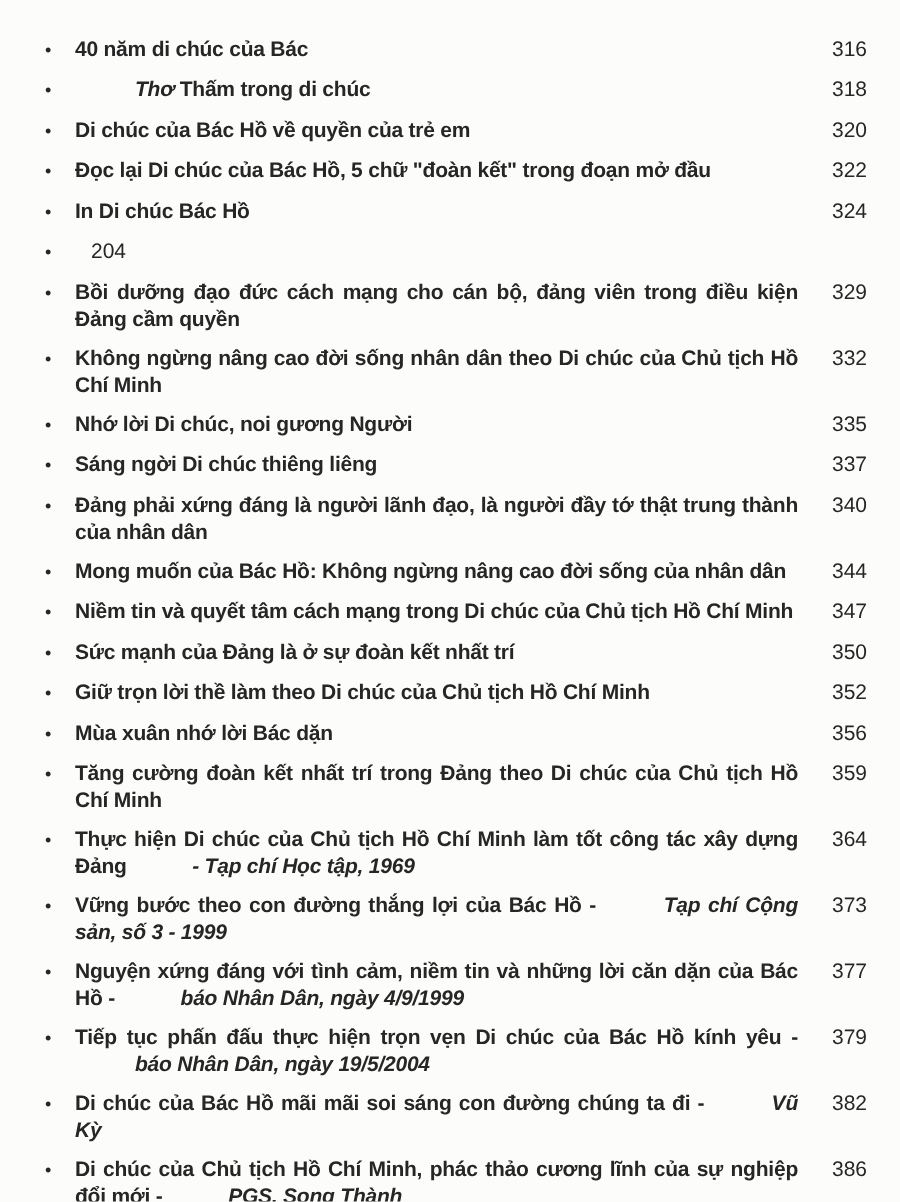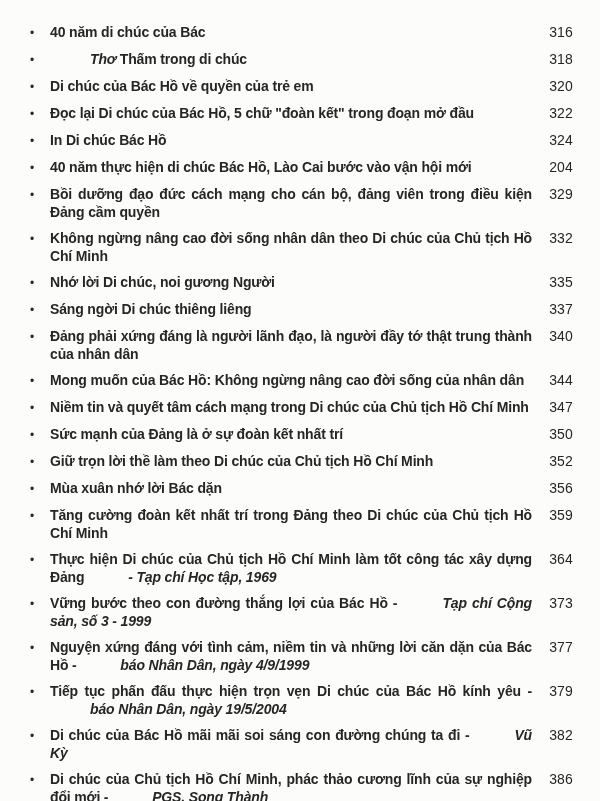--- a/index.html
+++ b/index.html
@@ -52,21 +52,21 @@
     color: var(--ink);
     font-weight: bold;
   }
   .text .it {
     font-style: italic;
     margin-left: 40px;
   }
   .pagenum {
     flex: 0 0 34px;
     width: 34px;
-    text-align: center;
+    text-align: right;
     font-size: 14px;
     line-height: 18px;
     color: var(--ink);
     white-space: nowrap;
   }
 </style>
 </head>
 <body>
 
 <div class="page">
@@ -96,21 +96,20 @@
   </li>
 
   <li class="row">
     <span class="bullet">•</span>
     <span class="text"><span>In Di chúc Bác Hồ</span></span>
     <span class="pagenum">324</span>
   </li>
 
   <li class="row">
     <span class="bullet">•</span>
-    <span class="text"><span>40 năm thực hiện di chúc Bác Hồ, Lào Cai bước vào vận hội mới</span></span>
     <span class="pagenum">204</span>
   </li>
 
   <li class="row">
     <span class="bullet">•</span>
     <span class="text"><span>Bồi dưỡng đạo đức cách mạng cho cán bộ, đảng viên trong điều kiện Đảng cầm quyền</span></span>
     <span class="pagenum">329</span>
   </li>
 
   <li class="row">

